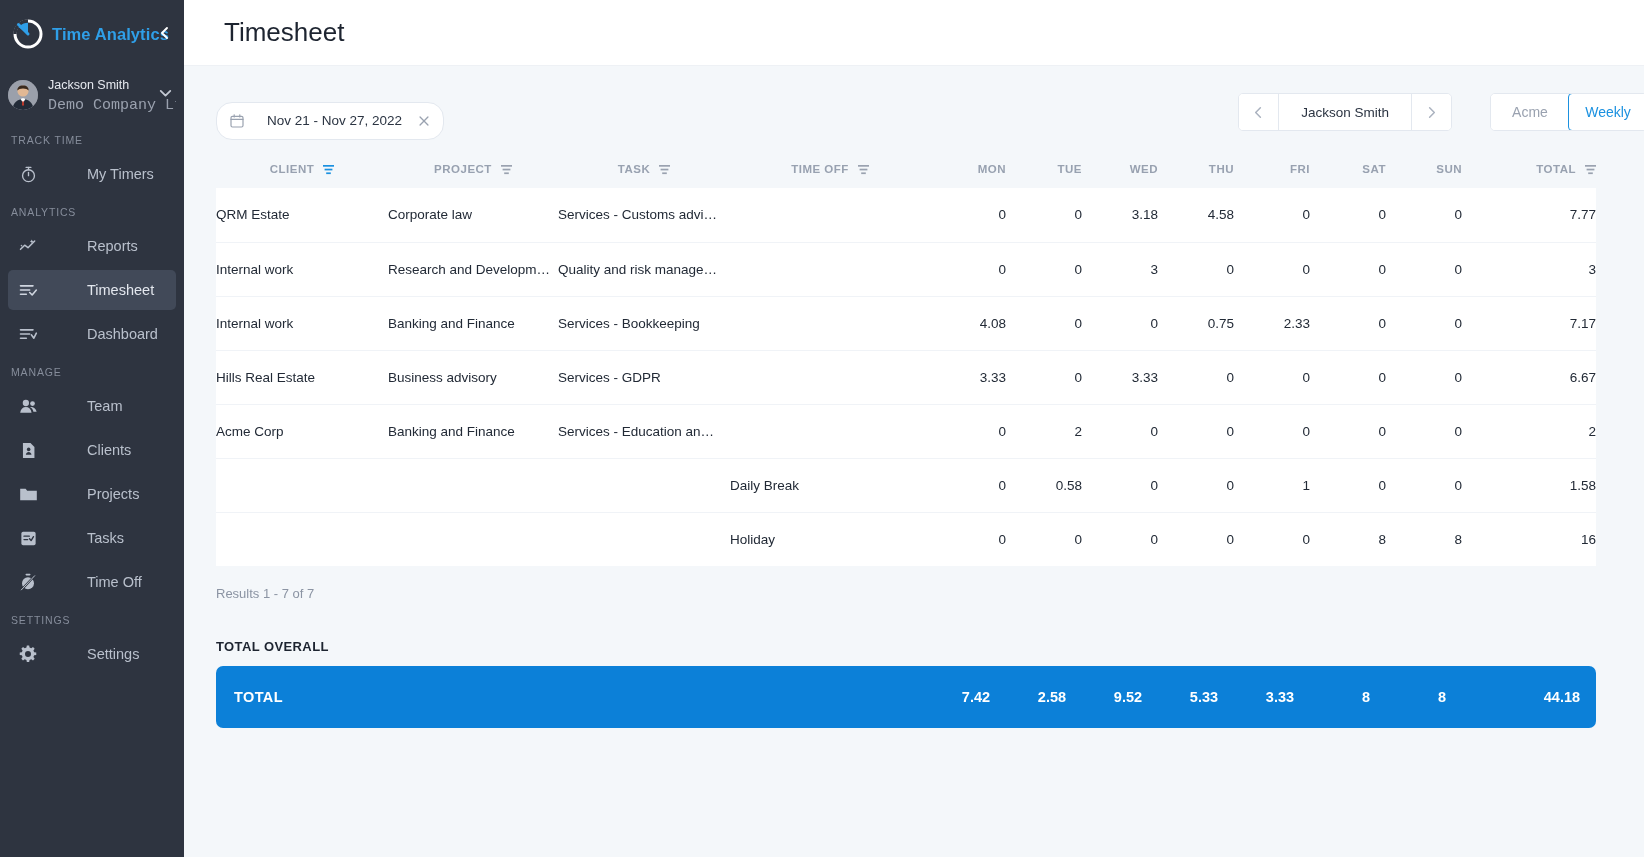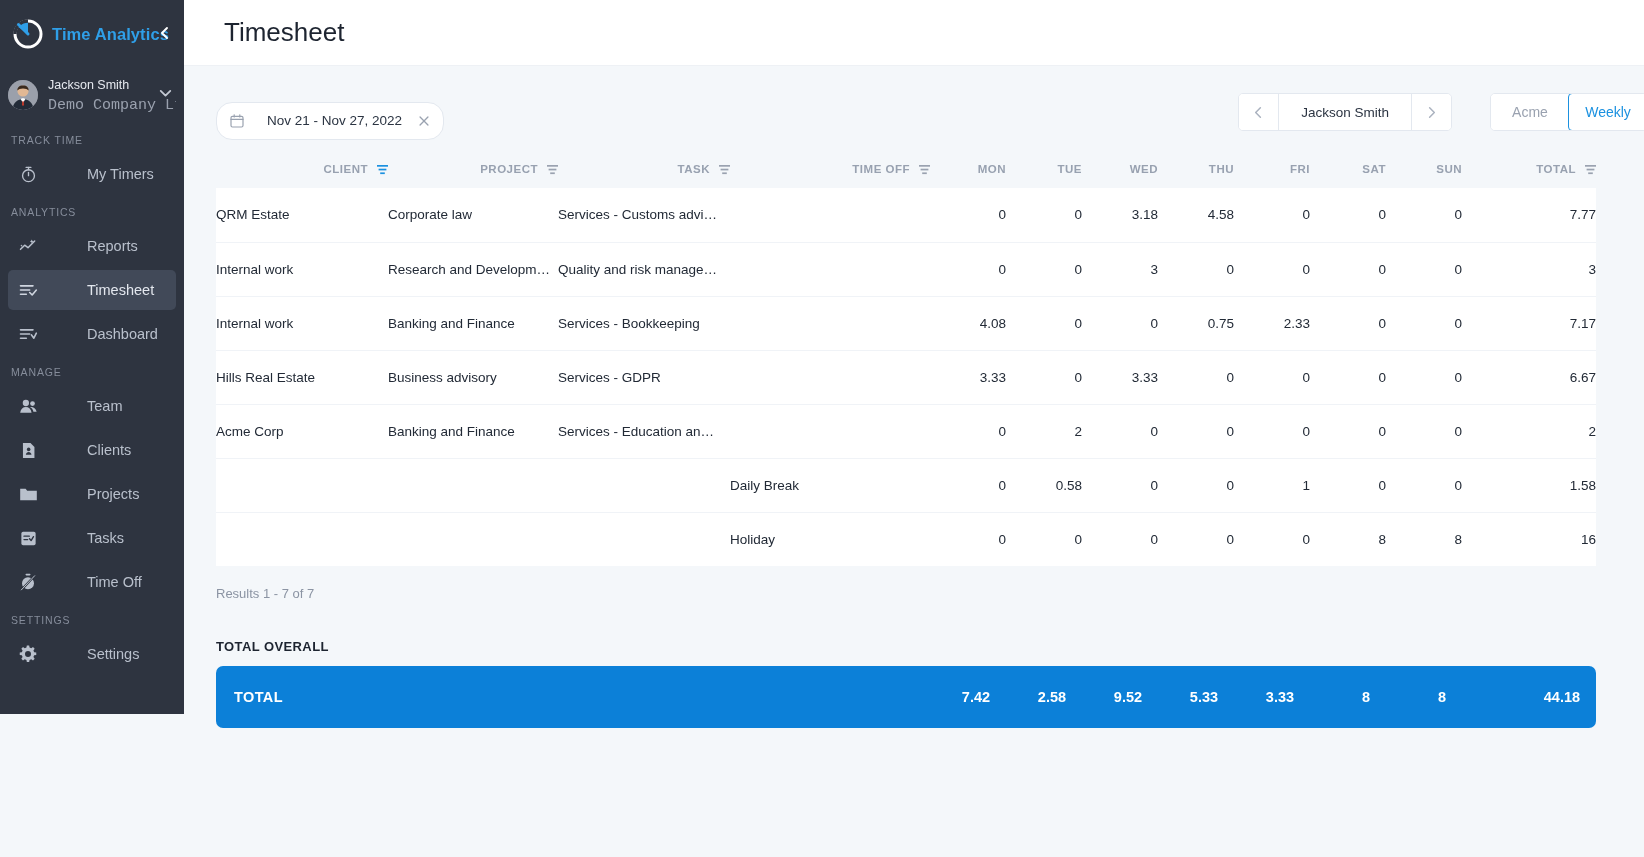--- a/index.html
+++ b/index.html
@@ -6,21 +6,21 @@
   html, body {
     width: 1644px; height: 857px;
     overflow: hidden;
     font-family: "Liberation Sans", sans-serif;
     background: #f4f7fa;
   }
   .app { display: flex; width: 1644px; height: 857px; }
 
   
   .sidebar {
-    width: 184px; min-width: 184px; height: 714px;
+    width: 184px; min-width: 184px; height: 857px;
     background: #2e3440;
     position: relative;
     overflow: hidden;
   }
   .brand {
     display: flex; align-items: center;
     height: 68px; padding-left: 8px;
     position: relative;
   }
   .brand-logo { width: 40px; height: 40px; flex: 0 0 40px; position: relative; }
@@ -153,21 +153,21 @@
     border-radius: 4px 4px 0 0;
   }
   table.ts { width: 100%; border-collapse: collapse; table-layout: fixed; }
   table.ts thead th {
     background: #f4f7fa;
     font-size: 11.5px; font-weight: 700; letter-spacing: .5px;
     color: #98a1b0; text-transform: uppercase;
     padding: 14px 0 12px 0; height: 40px;
     vertical-align: middle; border: none;
   }
-  th.c-left { text-align: right; padding-left: 14px; }
+  th.c-left { text-align: center; padding-left: 14px; }
   th.c-num  { text-align: right; padding-right: 16px; }
   .th-inner { display: inline-flex; align-items: center; gap: 9px; }
   .sort-ic { display: inline-flex; }
 
   table.ts tbody td {
     font-size: 13.5px; color: #222a36;
     height: 54px; padding: 0;
     border-bottom: 1px solid #f0f3f7;
     vertical-align: middle; background: #fff;
   }

